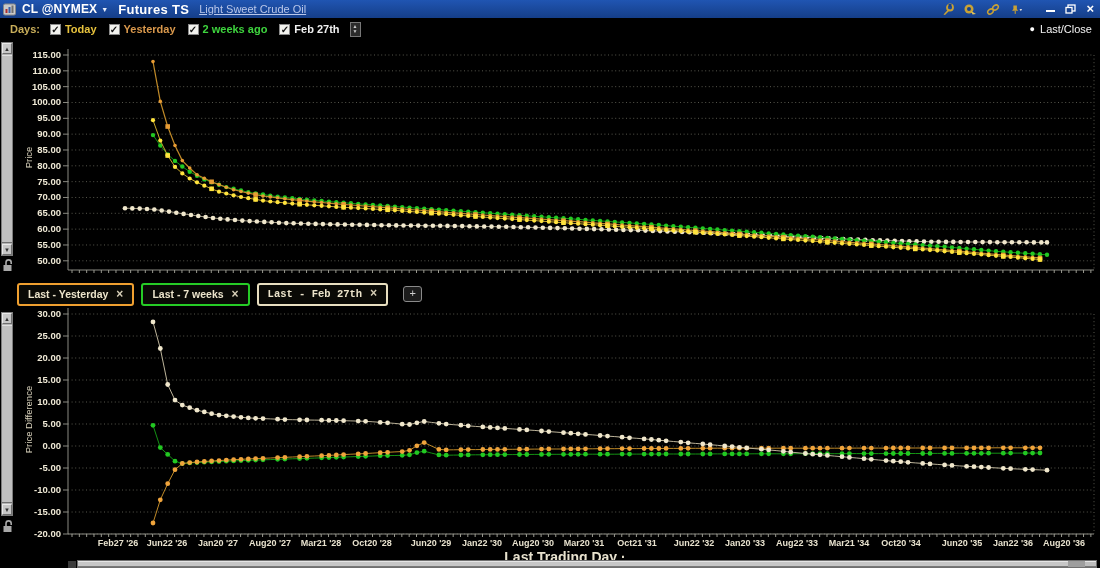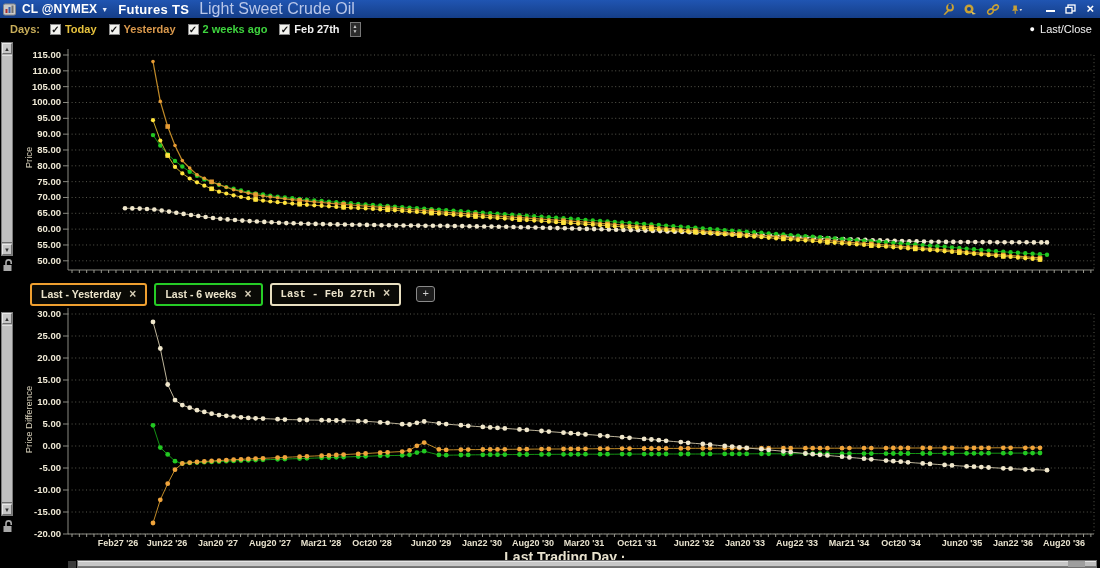--- a/index.html
+++ b/index.html
@@ -12,21 +12,21 @@
   
   .titlebar {
     position:absolute; left:0; top:0; width:1100px; height:18px;
     background:linear-gradient(#2055b2,#153e88);
     display:flex; align-items:center; color:#fff;
   }
   .appicon { width:13px; height:13px; margin:0 6px 0 3px; }
   .t-sym { font-size:12px; font-weight:bold; letter-spacing:.2px; }
   .t-caret { font-size:7px; margin:0 10px 0 4px; color:#e8eefc; }
   .t-app { font-size:13px; font-weight:bold; margin-right:10px; letter-spacing:.3px;text-align:right; }
-  .t-desc { font-size:16px; color:#b9c7ea; }
+  .t-desc { font-size:11px; color:#b9c7ea;text-decoration:underline; }
   .tb-right { margin-left:auto; display:flex; align-items:center; gap:9px; padding-right:6px; }
   .tb-ico { width:14px; height:13px; display:inline-block; }
   .winbtns { display:flex; align-items:center; gap:10px; margin-left:14px; }
   .minbar { display:inline-block; width:9px; height:2px; background:#fff; margin-bottom:-4px; }
   .closex { color:#fff; font-size:13px; font-weight:bold; line-height:10px; }
   
   .daysbar {
     position:absolute; left:0; top:18px; width:1100px; height:22px;
     background:#000; display:flex; align-items:center; gap:8px; padding-left:10px;
   }
@@ -67,21 +67,21 @@
     border-top:1px solid #dfdfdf; border-bottom:1px solid #707070; }
   .lockico { position:absolute; left:2px; width:12px; height:14px; }
   .hscroll {
     position:absolute; top:560px; height:8px; background:#9e9e9e; border:1px solid #6f6f6f;
   }
   .hthumb { position:absolute; top:0; height:6px; background:#c6c6c6;
     border-top:1px solid #e5e5e5; border-bottom:1px solid #777; }
   .hgrip { position:absolute; top:561px; width:8px; height:7px; background:#3a3a3a; }
   
   .tagrow { position:absolute; left:0; top:280px; width:1100px; height:28px; background:#000;
-    display:flex; align-items:center; gap:7px; padding-left:30px; }
+    display:flex; align-items:center; gap:7px; padding-left:17px; }
   .tag {
     height:23px; display:flex; align-items:center; gap:8px; padding:0 9px;
     background:#0a0a06; border:2px solid; border-radius:3px;
     color:#ece4cb; font-size:10.5px; font-weight:bold; white-space:nowrap;
   }
   .tag .x { font-size:12px; color:#d8d0b8; font-weight:bold; }
   .addtag {
     width:19px; height:16px; background:#1c1c1c; border:1px solid #8a8a8a; border-radius:3px;
     color:#cfcfcf; font-size:11px; line-height:13px; text-align:center; margin-left:8px;
   }
@@ -906,21 +906,21 @@
     <rect x="1.5" y="7" width="8" height="6" fill="#a8a8a8"></rect>
   </svg>
 
   <div class="tagrow">
     <div id="tagItems" style="display:flex; gap:7px;">
         <span class="tag" style="border-color: rgb(240, 160, 48);">
           <span>Last - Yesterday</span>
           <span class="x">×</span>
         </span>
         <span class="tag" style="border-color: rgb(38, 204, 38);">
-          <span>Last - 6 weeks</span>
+          <span>Last - 7 weeks</span>
           <span class="x">×</span>
         </span>
         <span class="tag" style="border-color: rgb(232, 223, 192); font-family: Liberation Mono, monospace;">
           <span>Last - Feb 27th</span>
           <span class="x">×</span>
         </span>
       </div>
     <div class="addtag">+</div>
   </div>
 

